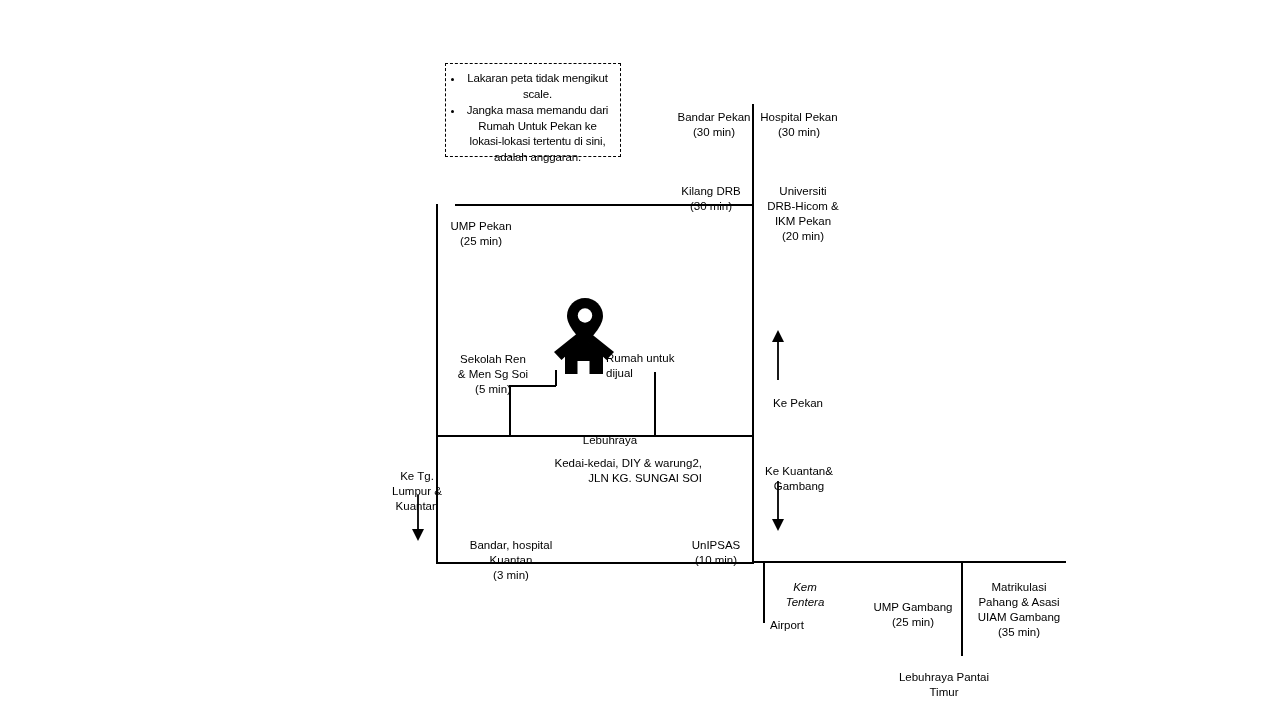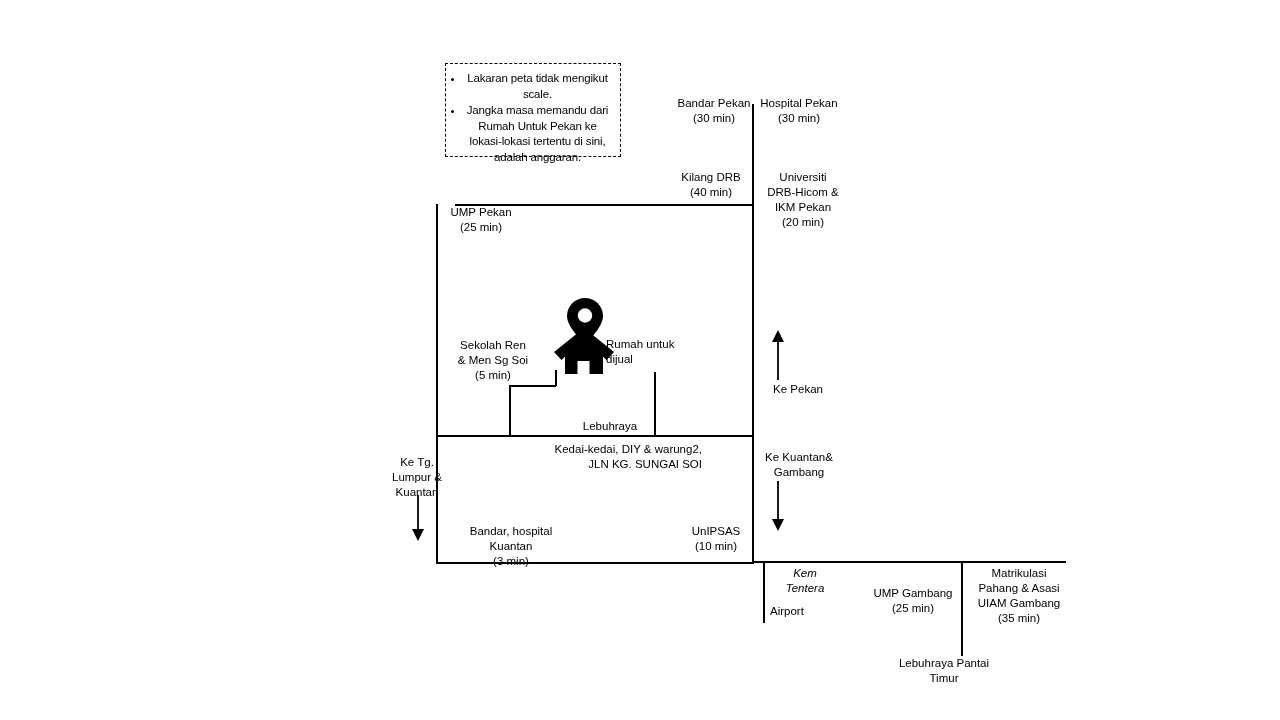--- a/index.html
+++ b/index.html
@@ -20,20 +20,21 @@
     overflow: hidden;
   }
   
   .lbl {
     position: absolute;
     font-size: 11.5px;
     line-height: 15px;
     text-align: center;
     white-space: pre-line;
     color: #000;
+    margin-top: 14px;
   }
   .lbl.left   { text-align: left; }
   .hline {
     position: absolute;
     background: #000;
     height: 1.6px;
   }
   .vline {
     position: absolute;
     background: #000;
@@ -96,21 +97,21 @@
 
   <div class="hline" style="left:752px; top:561px; width:314px;"></div>
   <div class="vline" style="left:763px; top:561px; height:62px;"></div>
   <div class="vline" style="left:961px; top:561px; height:95px;"></div>
 
   <div class="lbl" style="left:666px; top:96px; width:96px;">Bandar Pekan
 (30 min)</div>
   <div class="lbl" style="left:754px; top:96px; width:90px;">Hospital Pekan
 (30 min)</div>
   <div class="lbl" style="left:672px; top:170px; width:78px;">Kilang DRB
-(40 min)</div>
+(30 min)</div>
   <div class="lbl" style="left:760px; top:170px; width:86px;">Universiti
 DRB-Hicom &amp;
 IKM Pekan
 (20 min)</div>
 
   <div class="lbl" style="left:441px; top:205px; width:80px;">UMP Pekan
 (25 min)</div>
   <div class="lbl" style="left:450px; top:338px; width:86px;">Sekolah Ren
 &amp; Men Sg Soi
 (5 min)</div>

